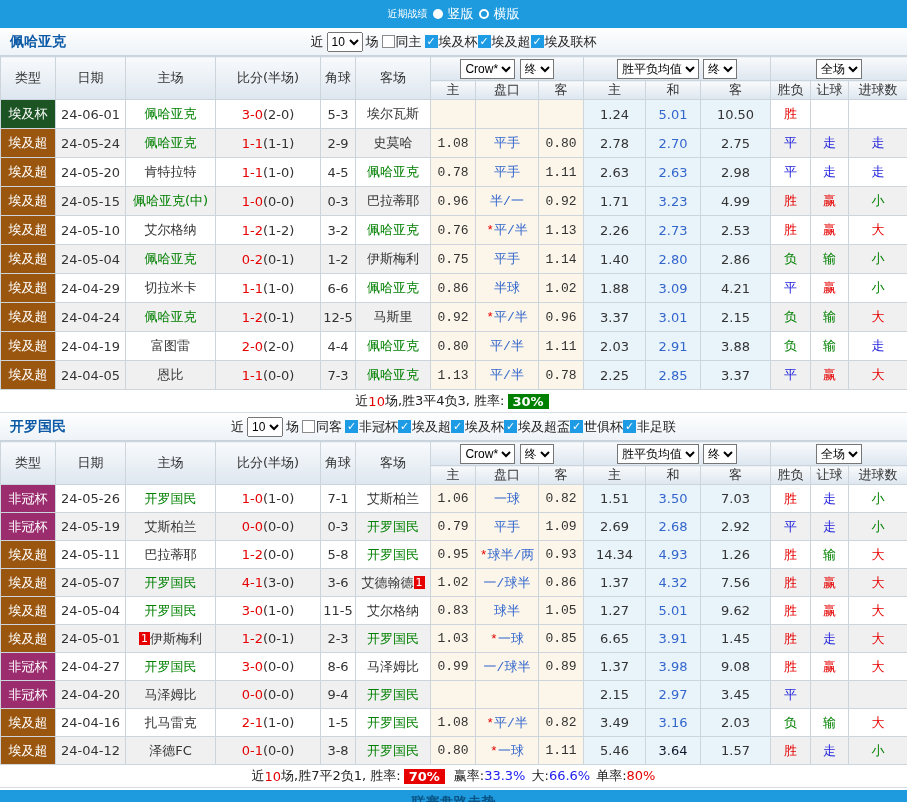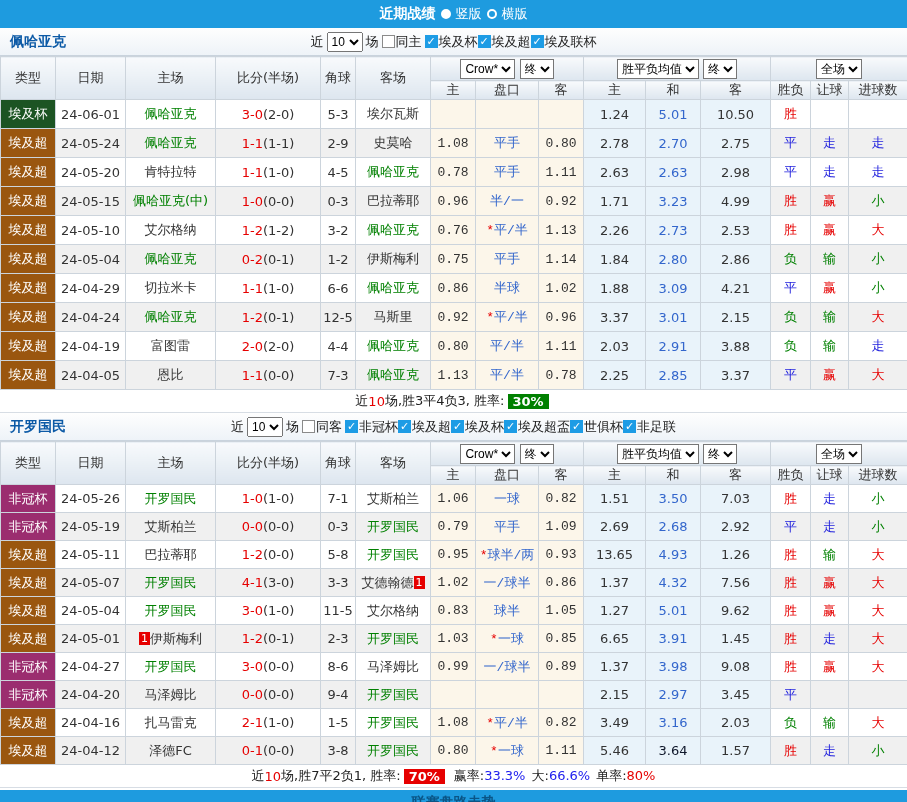--- a/index.html
+++ b/index.html
@@ -7,21 +7,21 @@
   body {
     width:907px; height:802px; overflow:hidden; background:#fff;
     font-family:"DejaVu Sans","Liberation Sans",sans-serif;
     font-size:13px; color:#333;
   }
   
   .topbar {
     height:28px; background:#1E9BDF; color:#fff;
     display:flex; align-items:center; justify-content:center; gap:5px;
   }
-  .topbar .title { font-weight:bold; font-size:14px; }
+  .topbar .title { font-weight:normal; font-size:10px; }
   .radio { width:10px; height:10px; border:2px solid #fff; border-radius:50%; display:inline-block; }
   .radio.sel { background:#fff; }
   .radio-label { font-size:13px; }
   .bottombar {
     height:25px; background:#1E9BDF; color:#0A5586; font-weight:bold; font-size:14px;
     display:flex; align-items:center; justify-content:center; margin-top:2px;
   }
   
   .sec-header {
     height:28px; background:linear-gradient(#fefefe,#eef3f8);
@@ -249,21 +249,21 @@
         <tr class="alt">
           <td style="background: rgb(154, 86, 15); color: rgb(255, 255, 255);">埃及超</td>
           <td>24-05-04</td>
           <td><span style="color: rgb(0, 128, 0);">佩哈亚克</span></td>
           <td><span class="ft">0-2</span><span class="ht">(0-1)</span></td>
           <td>1-2</td>
           <td><span>伊斯梅利</span></td>
           <td class="crm">0.75</td>
           <td class="crm"><span class="line-txt">平手</span></td>
           <td class="crm">1.14</td>
-          <td class="blu">1.84</td>
+          <td class="blu">1.40</td>
           <td class="blu" style="color: rgb(51, 102, 204);">2.80</td>
           <td class="blu">2.86</td>
           <td style="color: rgb(0, 128, 0);">负</td>
           <td style="color: rgb(0, 128, 0);">输</td>
           <td style="color: rgb(0, 128, 0);">小</td>
         </tr>
         <tr>
           <td style="background: rgb(154, 86, 15); color: rgb(255, 255, 255);">埃及超</td>
           <td>24-04-29</td>
           <td><span>切拉米卡</span></td>
@@ -468,33 +468,33 @@
         <tr>
           <td style="background: rgb(154, 86, 15); color: rgb(255, 255, 255);">埃及超</td>
           <td>24-05-11</td>
           <td><span>巴拉蒂耶</span></td>
           <td><span class="ft">1-2</span><span class="ht">(0-0)</span></td>
           <td>5-8</td>
           <td><span style="color: rgb(0, 128, 0);">开罗国民</span></td>
           <td class="crm">0.95</td>
           <td class="crm"><span class="star">*</span><span class="line-txt">球半/两</span></td>
           <td class="crm">0.93</td>
-          <td class="blu">13.65</td>
+          <td class="blu">14.34</td>
           <td class="blu" style="color: rgb(51, 102, 204); text-align: center;">4.93</td>
           <td class="blu">1.26</td>
           <td style="color: rgb(230, 0, 0);">胜</td>
           <td style="color: rgb(0, 128, 0);">输</td>
           <td style="color: rgb(230, 0, 0);">大</td>
         </tr>
         <tr class="alt">
           <td style="background: rgb(154, 86, 15); color: rgb(255, 255, 255);">埃及超</td>
           <td>24-05-07</td>
           <td><span style="color: rgb(0, 128, 0);">开罗国民</span></td>
           <td><span class="ft">4-1</span><span class="ht">(3-0)</span></td>
-          <td>3-3</td>
+          <td>3-6</td>
           <td><span>艾德翰德</span><span class="rc">1</span></td>
           <td class="crm">1.02</td>
           <td class="crm"><span class="line-txt">一/球半</span></td>
           <td class="crm">0.86</td>
           <td class="blu">1.37</td>
           <td class="blu" style="color: rgb(51, 102, 204);">4.32</td>
           <td class="blu">7.56</td>
           <td style="color: rgb(230, 0, 0);">胜</td>
           <td style="color: rgb(230, 0, 0);">赢</td>
           <td style="color: rgb(230, 0, 0);">大</td>

